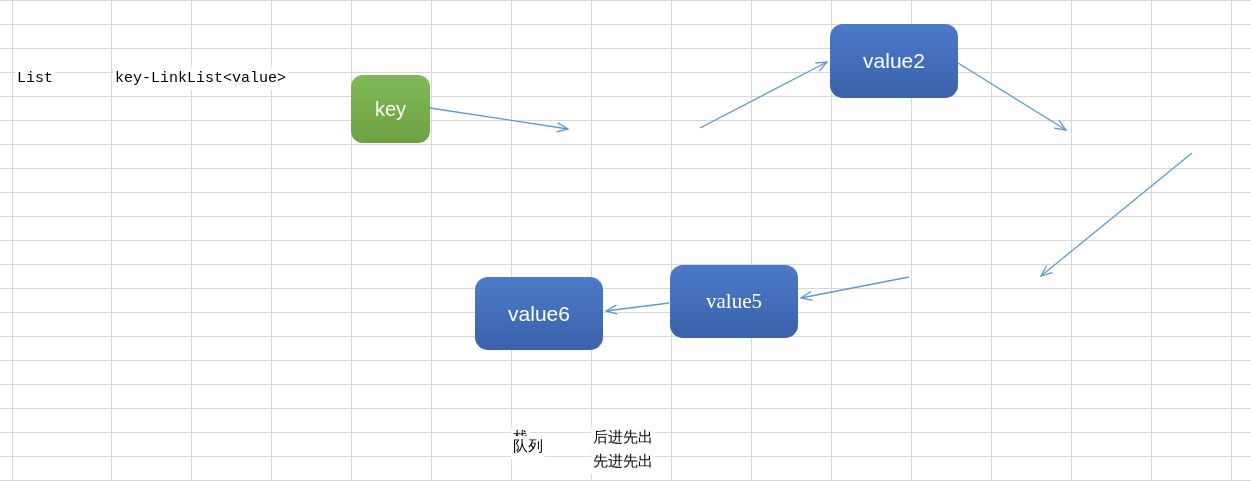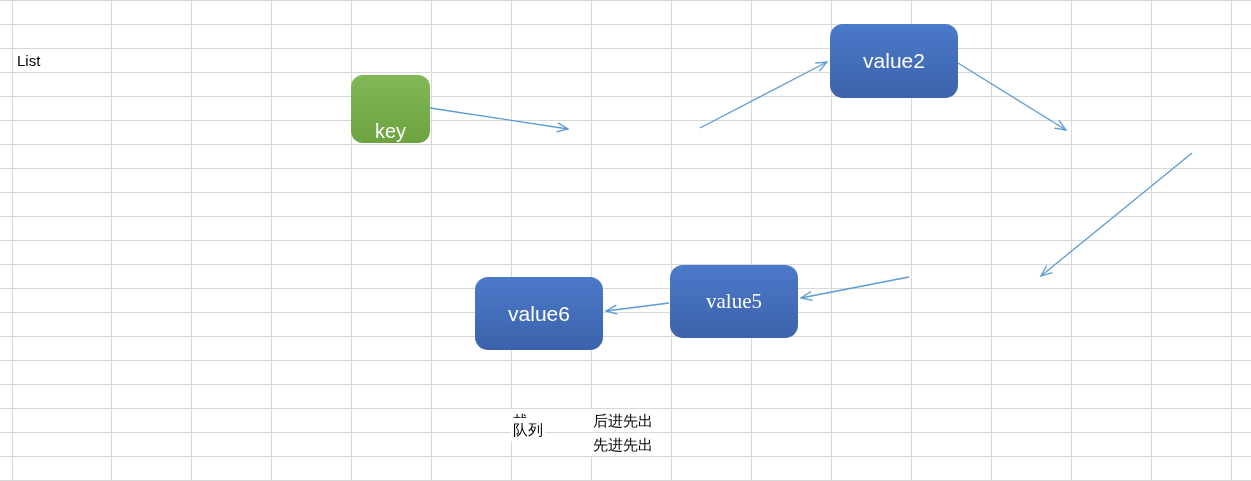--- a/index.html
+++ b/index.html
@@ -30,27 +30,28 @@
     position: absolute; inset: 0;
     background: repeating-linear-gradient(to bottom,
       var(--grid, #d8d8d8) 0px, var(--grid, #d8d8d8) 1px,
       transparent 1px, transparent 24px);
   }
 
   
   .celltext {
     position: absolute;
     height: 23px; line-height: 23px;
-    font-family: Liberation Sans, sans-serif;
+    font-family: Liberation Mono, monospace;
     font-size: 15px;
     color: var(--cell-text, #000);
     background: var(--background, #fff);
     white-space: nowrap;
     z-index: 2;
     padding: 0 2px;
+    margin-top: 18px;
   }
 
   
   .node {
     position: absolute;
     border-radius: 13px;
     display: flex; align-items: center; justify-content: center;
     color: var(--node-text, #fff);
     font-size: 21px;
     z-index: 4;
@@ -85,40 +86,41 @@
 </head>
 <body>
 
 <div class="canvas">
 
   <div class="vlines"></div>
   <div class="vline-first"></div>
   <div class="hlines"></div>
 
   <span class="celltext" style="left:15px; top:49px;">List</span>
+  <span class="celltext" style="left:113px; top:49px;">key-LinkList&lt;value&gt;</span>
   <span class="celltext" style="left:511px; top:409px;">栈</span>
   <span class="celltext" style="left:591px; top:409px;">后进先出</span>
   <span class="celltext" style="left:511px; top:418px;">队列</span>
   <span class="celltext" style="left:591px; top:433px;">先进先出</span>
 
   <svg class="edges" width="1251" height="481" viewBox="0 0 1251 481">
     <defs>
       <marker id="arr" markerUnits="userSpaceOnUse" markerWidth="14" markerHeight="14" refX="12" refY="6" orient="auto">
         <path class="arrowhead-path" d="M1,1.5 L12,6 L1,10.5"></path>
       </marker>
     </defs>
     <line class="edge" x1="430" y1="108" x2="568" y2="129" marker-end="url(#arr)"></line>
     <line class="edge" x1="700" y1="128" x2="827" y2="62" marker-end="url(#arr)"></line>
     <line class="edge" x1="958" y1="63" x2="1066" y2="130" marker-end="url(#arr)"></line>
     <line class="edge" x1="1192" y1="153" x2="1041" y2="276" marker-end="url(#arr)"></line>
     <line class="edge" x1="909" y1="277" x2="801" y2="298" marker-end="url(#arr)"></line>
     <line class="edge" x1="669" y1="303" x2="606" y2="311" marker-end="url(#arr)"></line>
   </svg>
 
-  <div class="node green" style="left:351px; top:75px; width:79px; height:68px;align-items:flex-end;">
+  <div class="node green" style="left:351px; top:75px; width:79px; height:68px;">
     <span>key</span>
   </div>
   <div class="node blue" style="left:830px; top:24px; width:128px; height:74px;">
     <span>value2</span>
   </div>
   <div class="node blue" style="left:670px; top:265px; width:128px; height:73px;font-family:Liberation Serif, serif;">
     <span>value5</span>
   </div>
   <div class="node blue" style="left:475px; top:277px; width:128px; height:73px;">
     <span>value6</span>

